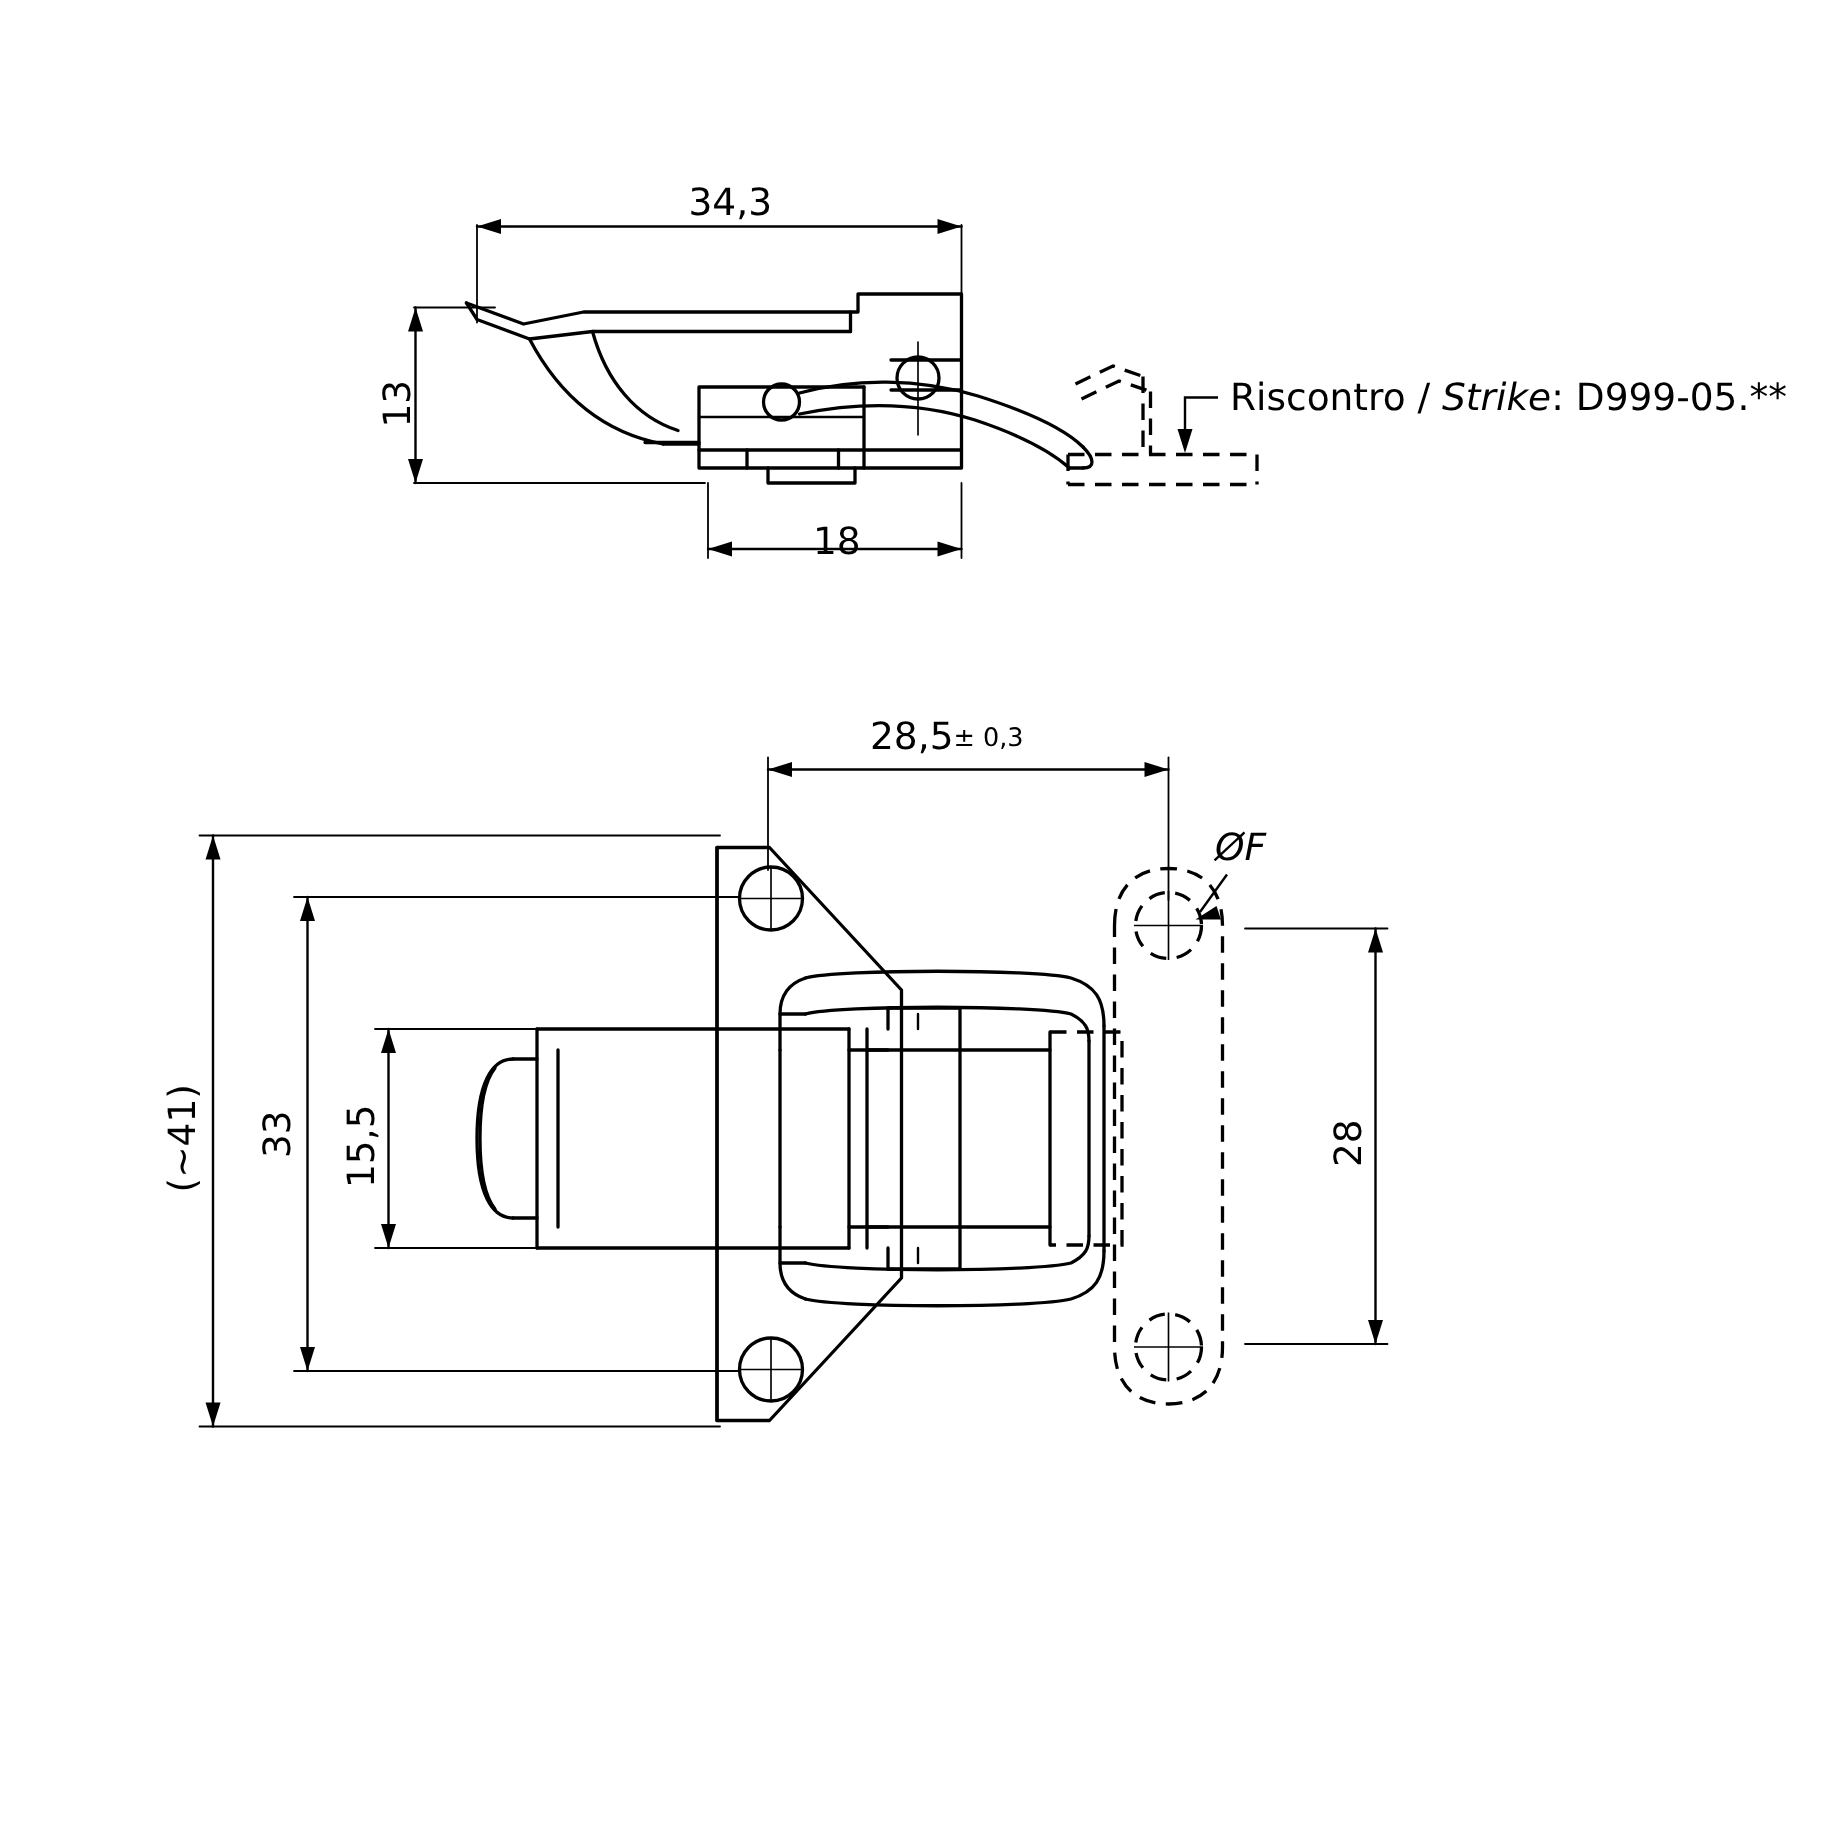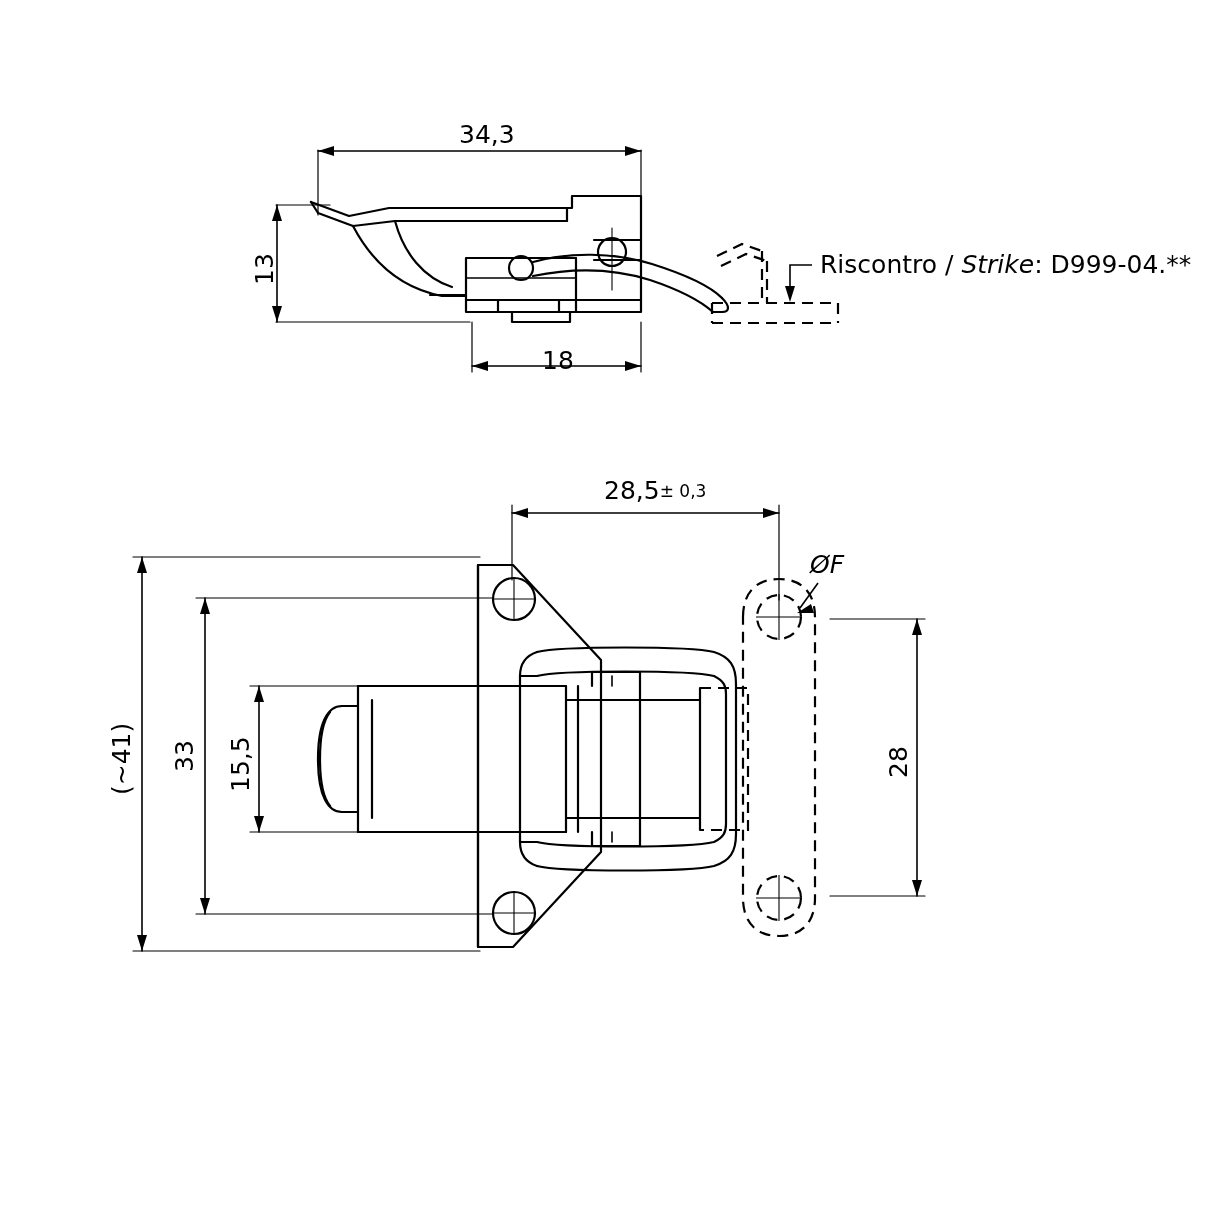--- a/index.html
+++ b/index.html
@@ -217,23 +217,23 @@
       <line x1="756" y1="898" x2="802" y2="898"></line>
     </g>
   </svg>
 
   <div class="lbl dim-txt" style="left:459px; top:122px;">34,3</div>
 
   <div class="lbl dim-txt rot90" style="left:252px; top:285px;">13</div>
 
   <div class="lbl dim-txt" style="left:542px; top:348px;text-align:right;">18</div>
 
-  <div class="lbl note-txt" style="left:820px; top:252px;"><span>Riscontro / </span><i>Strike</i><span>: D999-04.**</span></div>
-
-  <div class="lbl" style="left:604px; top:478px;">
+  <div class="lbl note-txt" style="left:820px; top:252px;"><span>Riscontro / </span><i>Strike</i><span>: D999-05.**</span></div>
+
+  <div class="lbl" style="left:580px; top:478px;">
     <span class="dim-txt">28,5</span><span class="dim-small" style="position:relative; top:-2px;">± 0,3</span>
   </div>
 
   <div class="lbl dim-txt rot90" style="left:109px; top:795px;">(~41)</div>
 
   <div class="lbl dim-txt rot90" style="left:172px; top:772px;">33</div>
 
   <div class="lbl dim-txt rot90" style="left:228px; top:792px;">15,5</div>
 
   <div class="lbl dim-txt rot90" style="left:886px; top:778px;">28</div>

